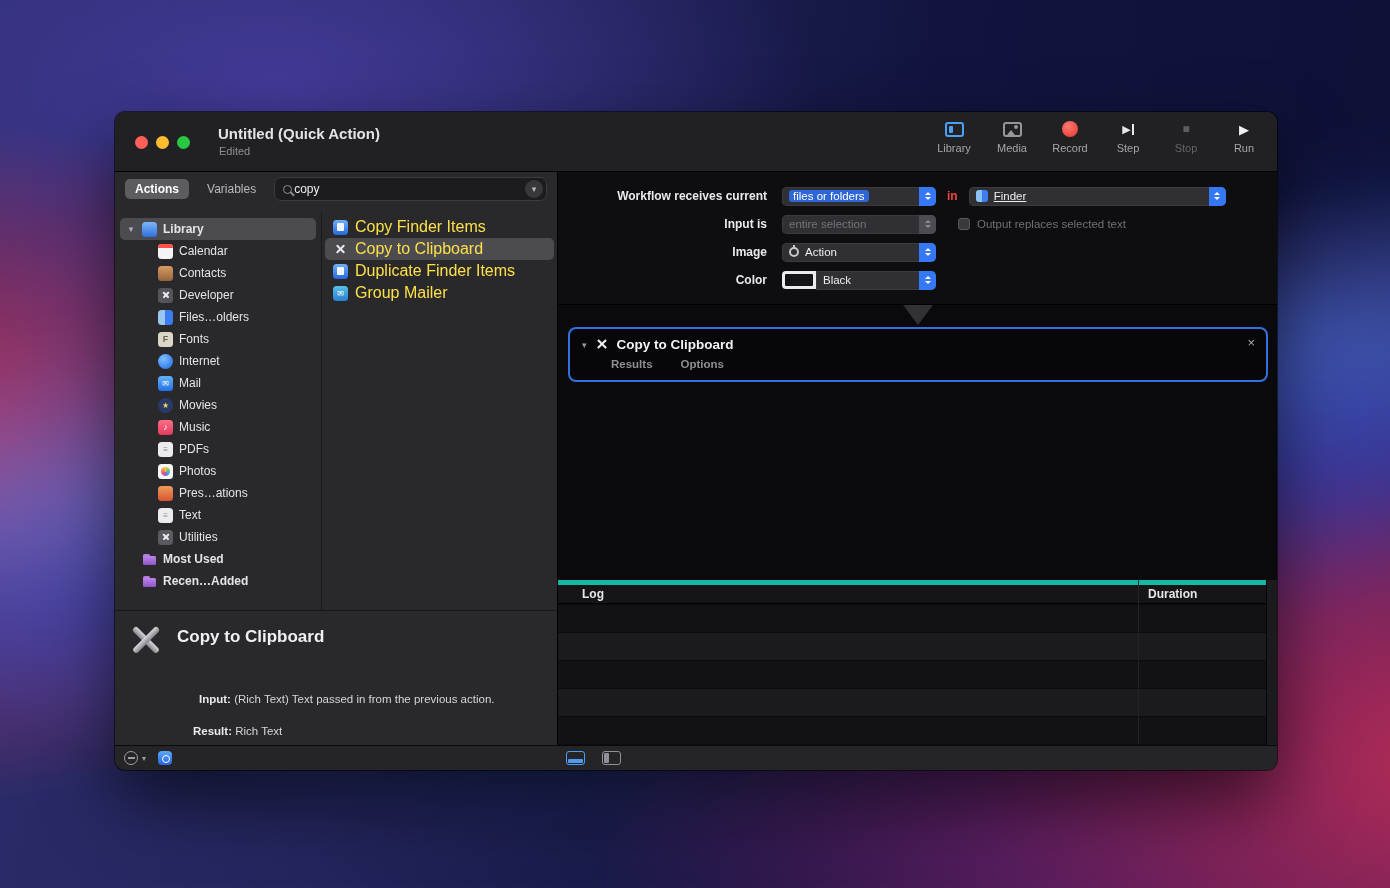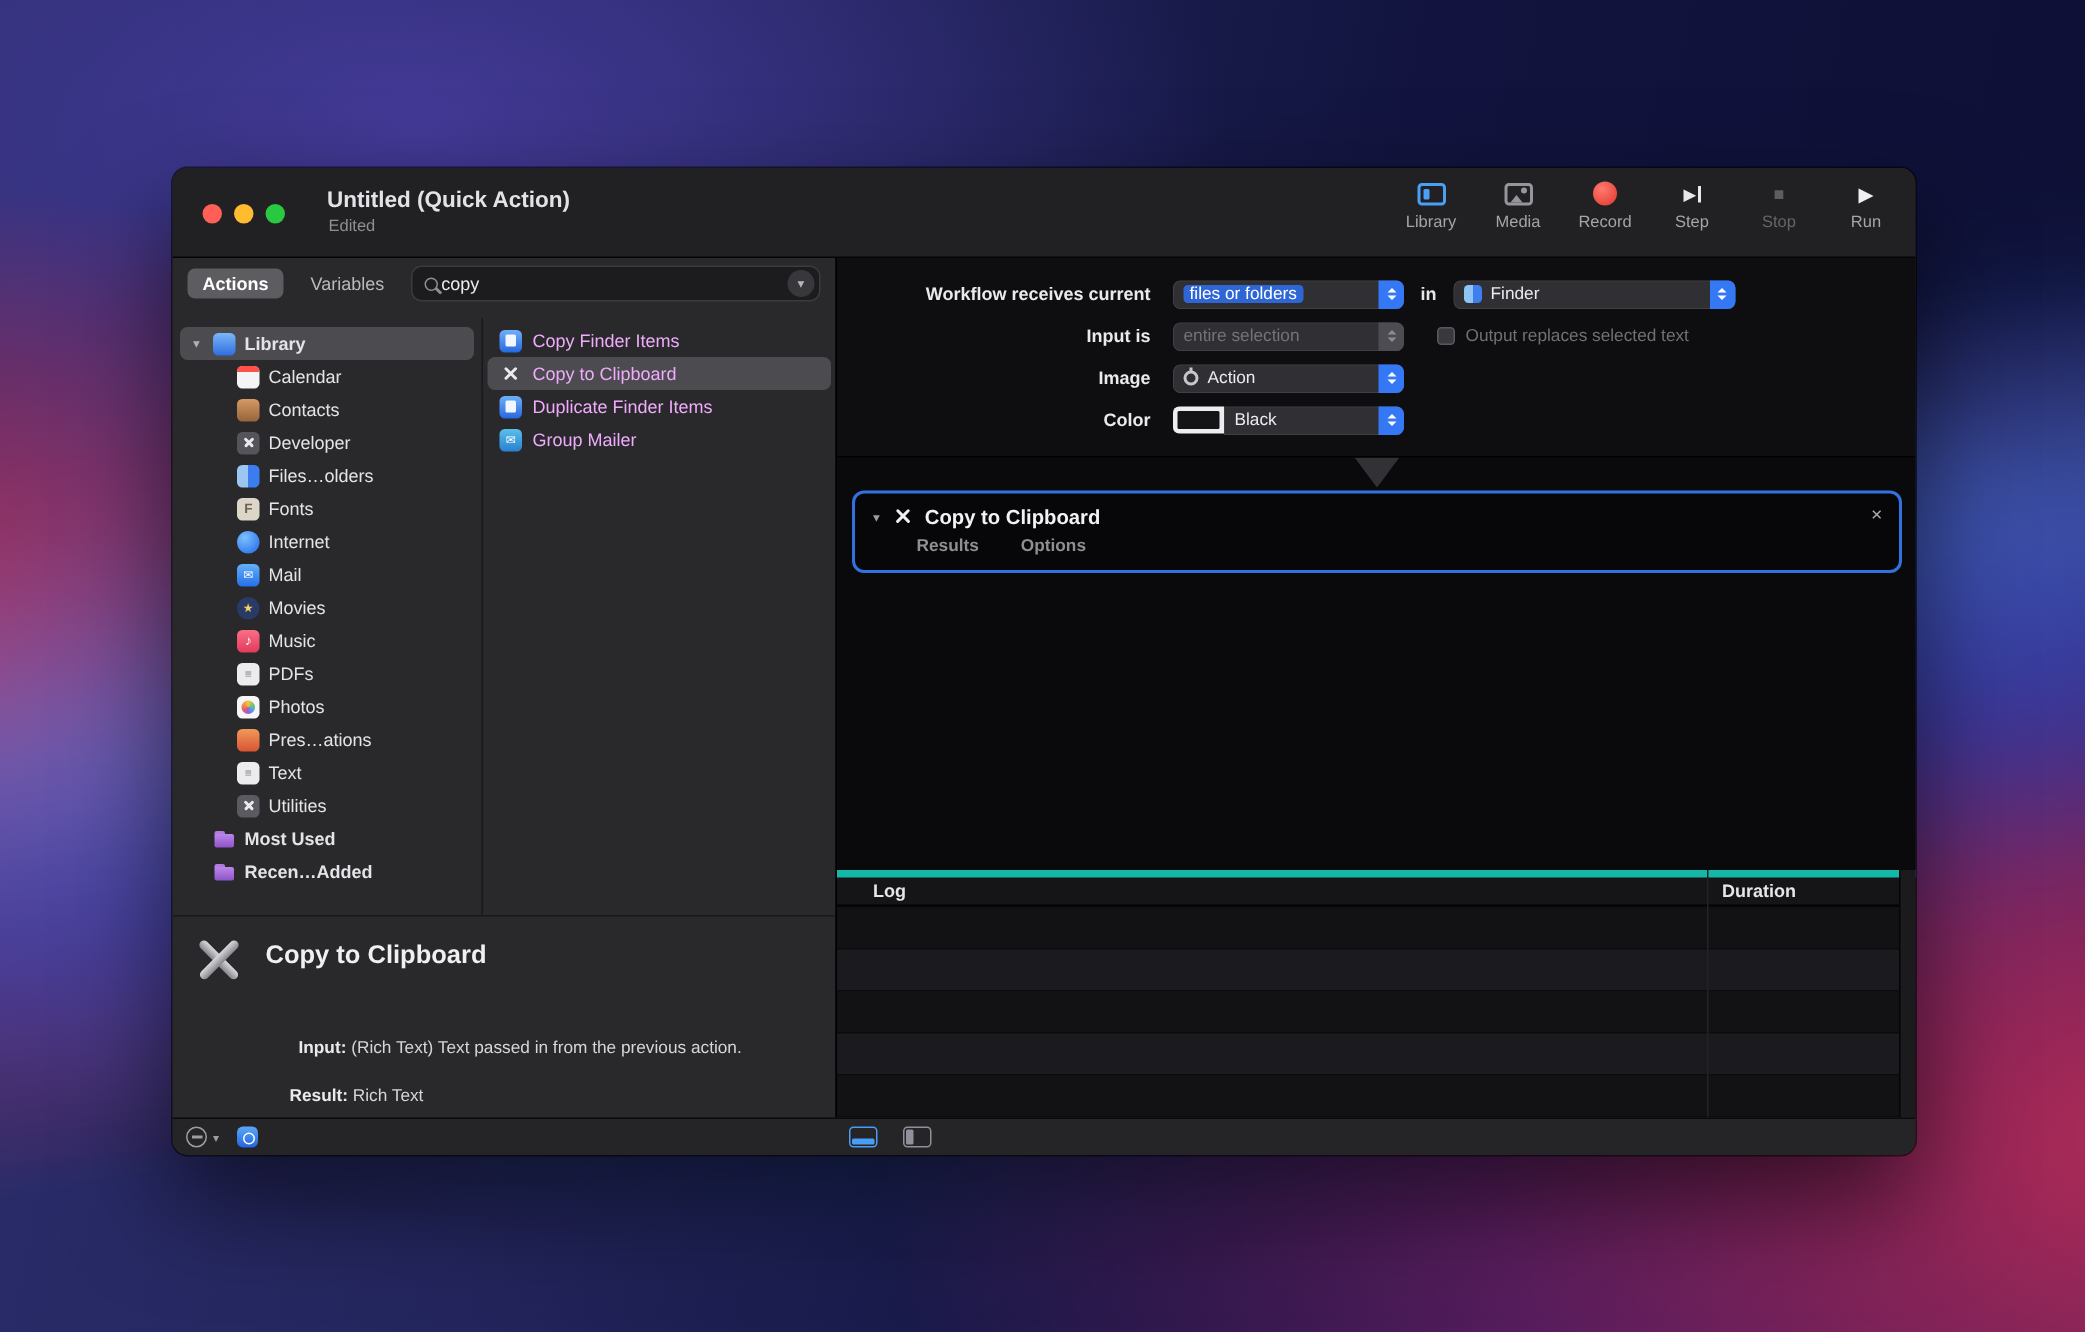--- a/index.html
+++ b/index.html
@@ -95,43 +95,43 @@
   .xm { position:relative; display:inline-block; flex:none; }
   .xm::before,.xm::after { content:""; position:absolute; left:0; right:0; top:50%; background:#e9e9ee; border-radius:2px; }
   .xm::before { transform:rotate(45deg); } .xm::after { transform:rotate(-45deg); }
   .xm.x8  { width:8px;  height:8px;  } .xm.x8::before,.xm.x8::after   { height:1.6px; margin-top:-0.8px; }
   .xm.x11 { width:11px; height:11px; } .xm.x11::before,.xm.x11::after { height:2px;   margin-top:-1px; }
   .xm.x12 { width:12px; height:12px; } .xm.x12::before,.xm.x12::after { height:2.2px; margin-top:-1.1px; background:#f0f0f4; }
   .xm.x34 { width:34px; height:30px; } .xm.x34::before,.xm.x34::after { height:5.5px; margin-top:-2.75px; background:linear-gradient(180deg,#d9d9de,#85858c); border-radius:3px; }
 
   .arow { height:22px; display:flex; align-items:center; gap:7px; margin:0 3px; padding-left:8px; border-radius:5px; }
   .arow.sel { background:#4b4b50; }
-  .albl { font-size:12px; color:#f0abfc; white-space:nowrap; }
+  .albl { font-size:16px; color:#fde047; white-space:nowrap; }
   .ic-cfi { background:linear-gradient(180deg,#6fb0f8,#2668e0); }
   .ic-cfi::before { content:""; width:7px; height:8px; background:#f2f6ff; border-radius:1px; }
   .ic-gm  { background:linear-gradient(180deg,#58c0e8,#2a7fd0); font-size:8px; }
   .ic-clipx { background:transparent; }
 
   
   .desc { position:absolute; left:0; right:0; top:438px; bottom:0; border-top:1px solid #18181a; }
   .bigx { position:absolute; left:14px; top:14px; }
   .dtitle { position:absolute; left:62px; top:16px; font-size:17px; font-weight:bold; color:#f0f0f3; }
   .dbody { position:absolute; left:10px; top:57px; width:425px; font-size:11.5px; font-weight:bold; color:#d6d6da; }
   .dio { position:absolute; left:84px; top:81px; width:310px; font-size:11.5px; color:#d6d6da; line-height:15px; }
   .dio .b { font-weight:bold; color:#eaeaee; }
   .dres { position:absolute; left:78px; top:114px; font-size:11.5px; color:#d6d6da; }
 
   
   .right { position:absolute; top:60px; left:442px; right:0; bottom:25px; background:#0a0a0c; border-left:1px solid #000; }
   .config { position:absolute; top:0; left:0; right:0; height:133px; background:#0e0e10; border-bottom:1px solid #000; }
   .crow { position:absolute; left:0; right:0; height:20px; display:flex; align-items:center; }
   .clabel { width:224px; text-align:right; padding-right:15px; font-size:12px; font-weight:bold; color:#eaeaee; flex:none; }
-  .inlbl { font-size:12px; font-weight:bold; color:#e5e5e5; margin:0 11px; }
+  .inlbl { font-size:12px; font-weight:bold; color:#ef4444; margin:0 11px; }
   .pop { height:19px; background:#303034; border-radius:5px; display:flex; align-items:center; font-size:11.5px; color:#ececf0; padding-left:7px; box-shadow:inset 0 0 0 0.5px #46464a; }
-  .w154 { width:154px; } .w227 { width:188px; }
+  .w154 { width:154px; } .w227 { width:257px;text-decoration:underline; }
   .cap { margin-left:auto; width:17px; align-self:stretch; background:#3478f6; border-radius:0 5px 5px 0; display:flex; flex-direction:column; align-items:center; justify-content:center; gap:2px; flex:none; }
   .cap i { display:block; width:0; height:0; border-left:3px solid transparent; border-right:3px solid transparent; }
   .cap .up { border-bottom:3.5px solid #fff; } .cap .dn { border-top:3.5px solid #fff; }
   .pop.disabled { color:#737378; }
   .pop.disabled .cap { background:#4c4c52; }
   .pop.disabled .cap .up { border-bottom-color:#8c8c92; }
   .pop.disabled .cap .dn { border-top-color:#8c8c92; }
   .hl { background:#2f66d6; color:#fff; padding:0 4px; border-radius:3px; }
   .finder-ic { width:12px; height:12px; border-radius:3px; background:linear-gradient(90deg,#8ec3f5 50%, #3d7ef0 50%); margin-right:6px; flex:none; }
   .gear-ic { width:10px; height:10px; border:2px solid #c8c8cc; border-radius:50%; margin-right:6px; position:relative; flex:none; }

